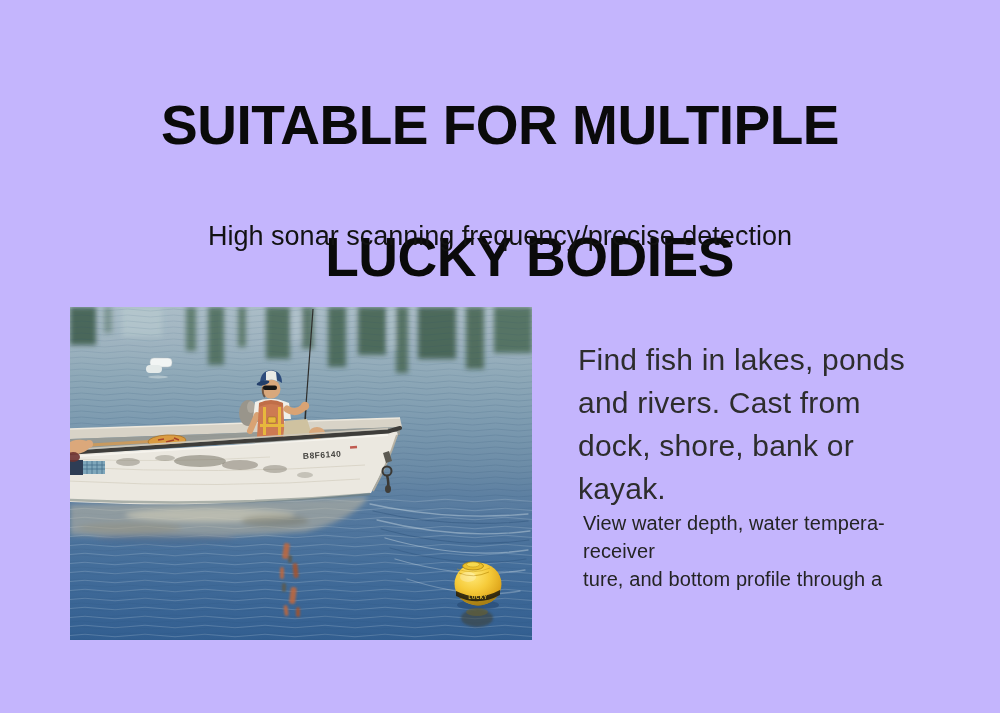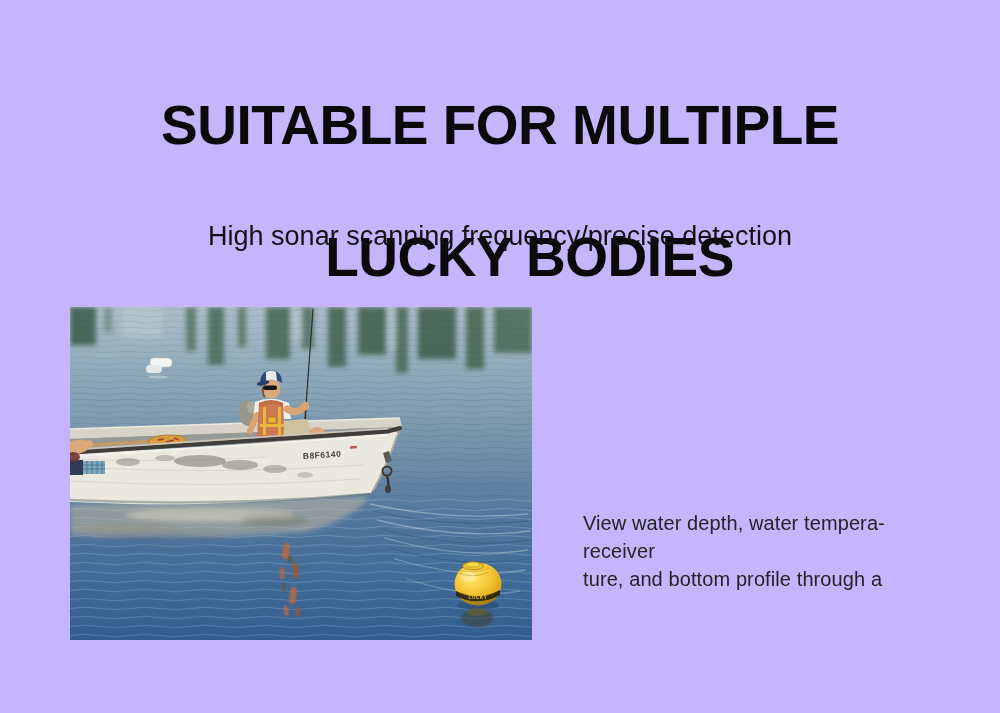--- a/index.html
+++ b/index.html
@@ -221,20 +221,26 @@
         <text x="408" y="292" font-size="4.6" font-weight="bold" fill="#f2c72e" text-anchor="middle" letter-spacing="0.6" font-family="Liberation Sans, sans-serif">LUCKY</text>
         <ellipse cx="403" cy="259" rx="10.5" ry="4" fill="#edc12c" stroke="#a57d0c" stroke-width="0.8"></ellipse>
         <ellipse cx="403" cy="257.5" rx="6.5" ry="2.5" fill="#f7d94f" stroke="#b8911a" stroke-width="0.5"></ellipse>
         <path d="M389,266 Q403,272 419,265" stroke="#c79a14" stroke-width="1" fill="none" opacity="0.8"></path>
         <path d="M387,262 Q403,268 420,261" stroke="#c79a14" stroke-width="0.8" fill="none" opacity="0.6"></path>
         <ellipse cx="398" cy="270" rx="8" ry="5" fill="#ffffff" opacity="0.25"></ellipse>
       </g>
     </svg>
   </div>
 
+  <div class="desc">
+    <div class="line">Find fish in lakes, ponds</div>
+    <div class="line">and rivers. Cast from</div>
+    <div class="line">dock, shore, bank or</div>
+    <div class="line">kayak.</div>
+  </div>
 
   <div class="note">
     <div class="line">View water depth, water tempera-</div>
     <div class="line">receiver</div>
     <div class="line">ture, and bottom profile through a</div>
   </div>
 
 </div>
 
 </body></html>

